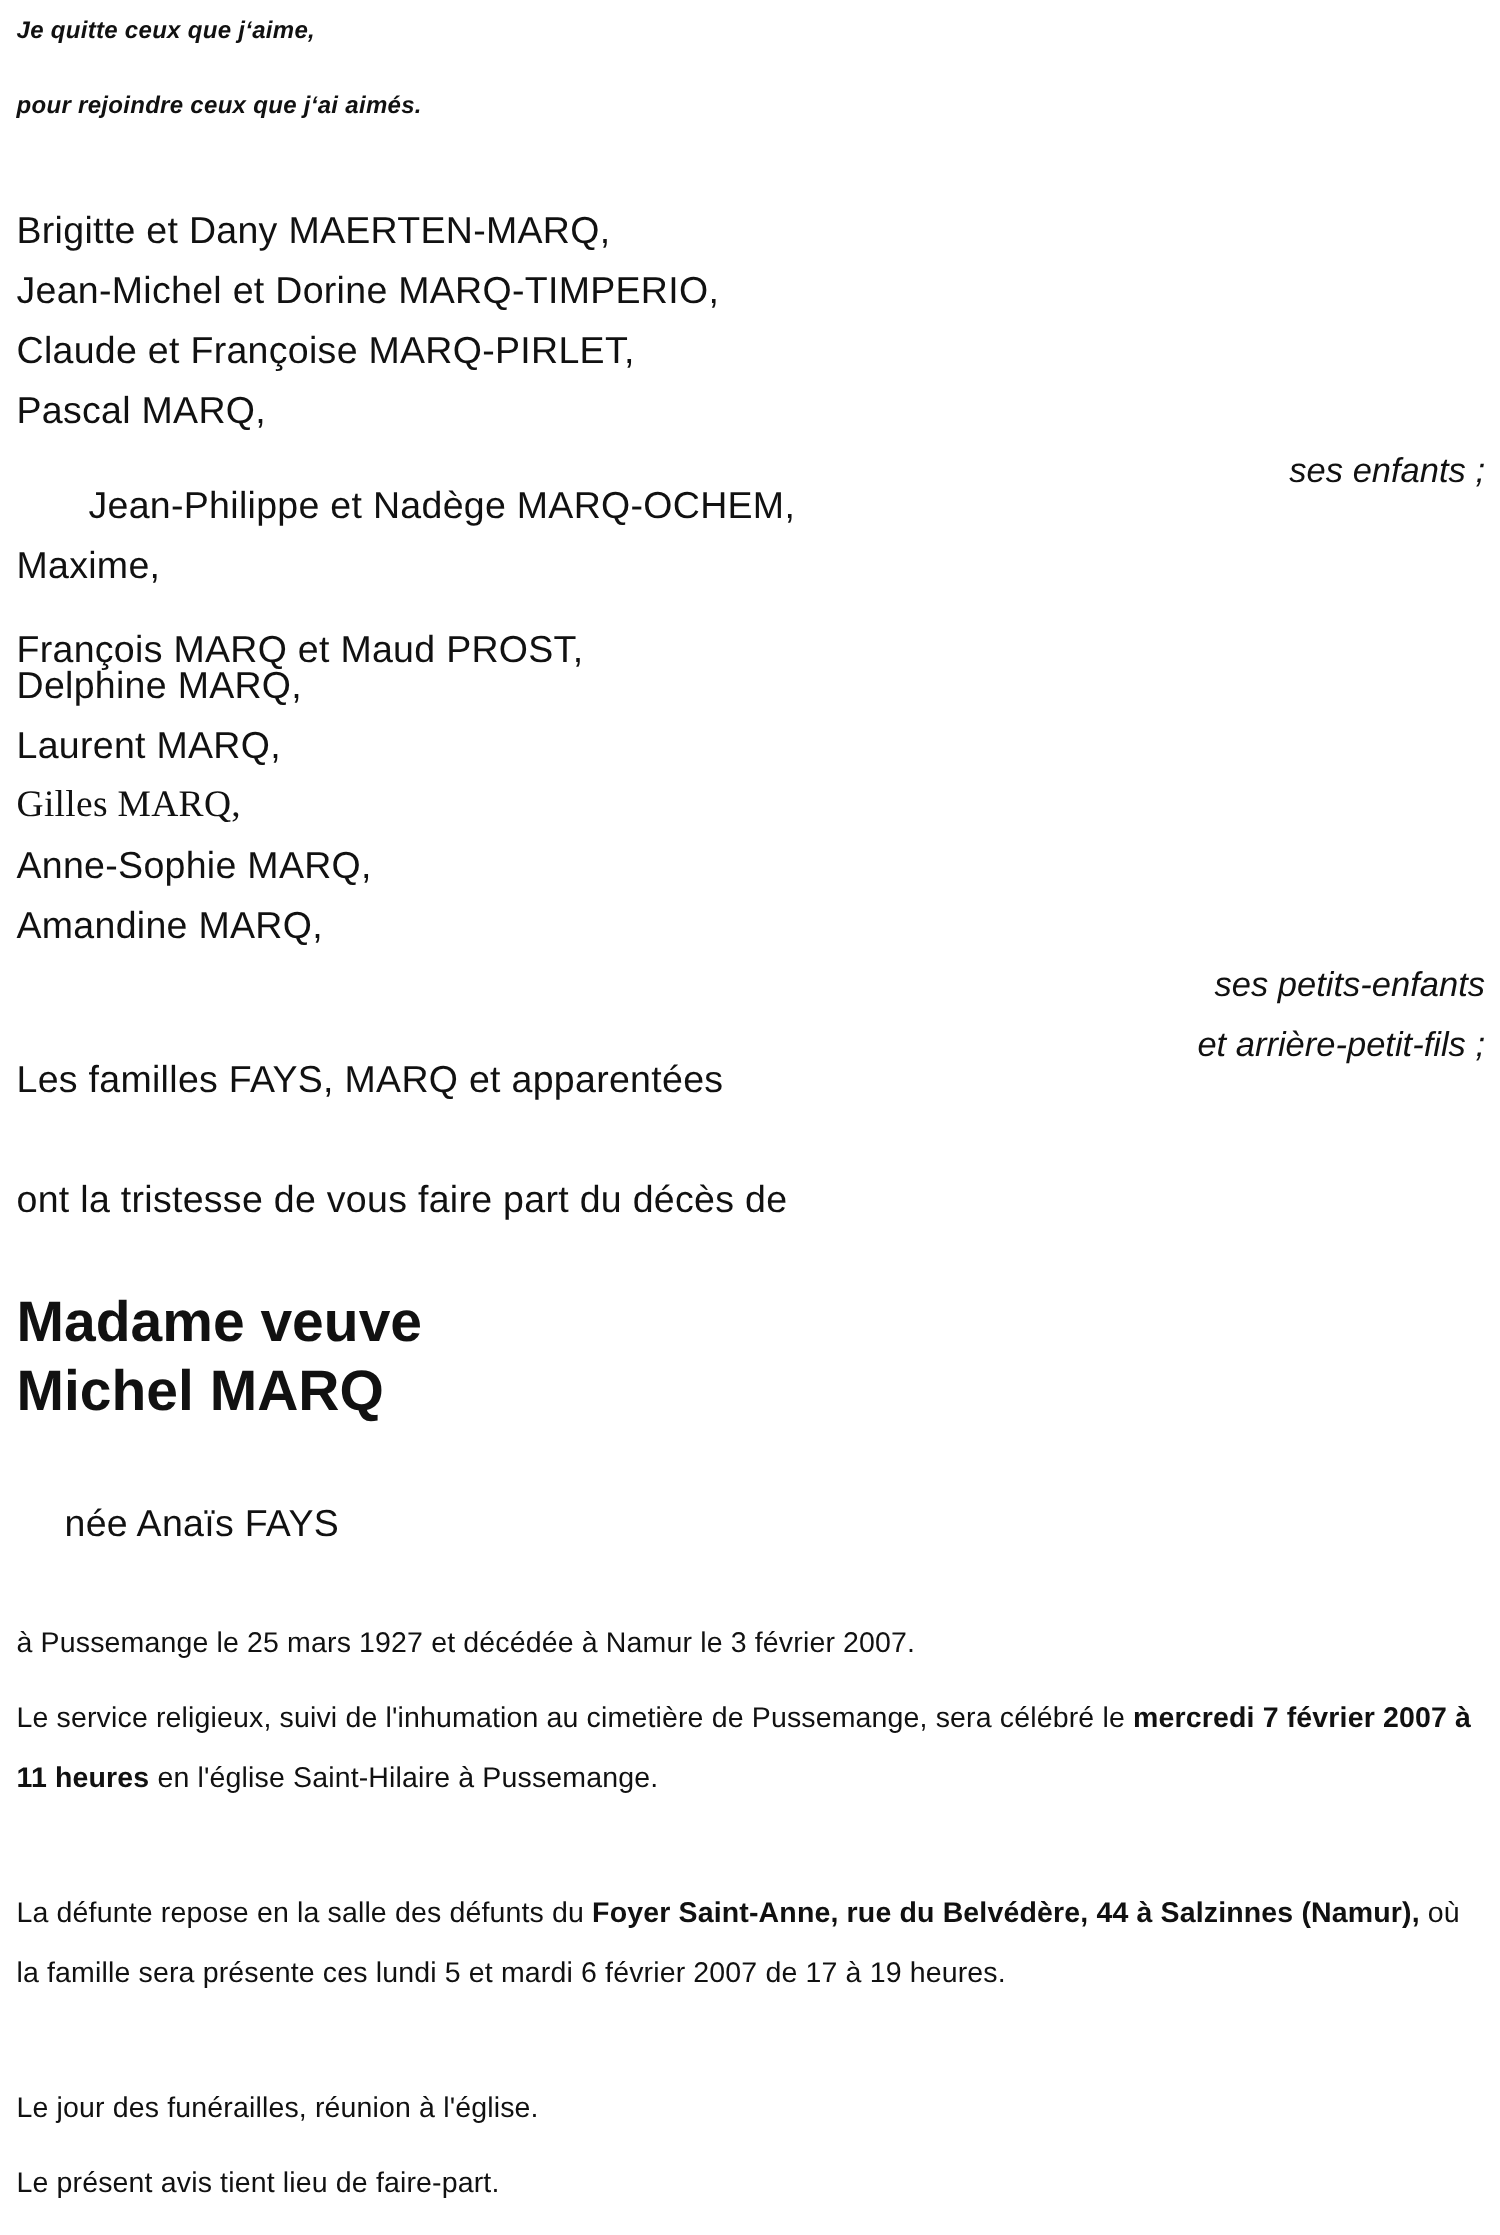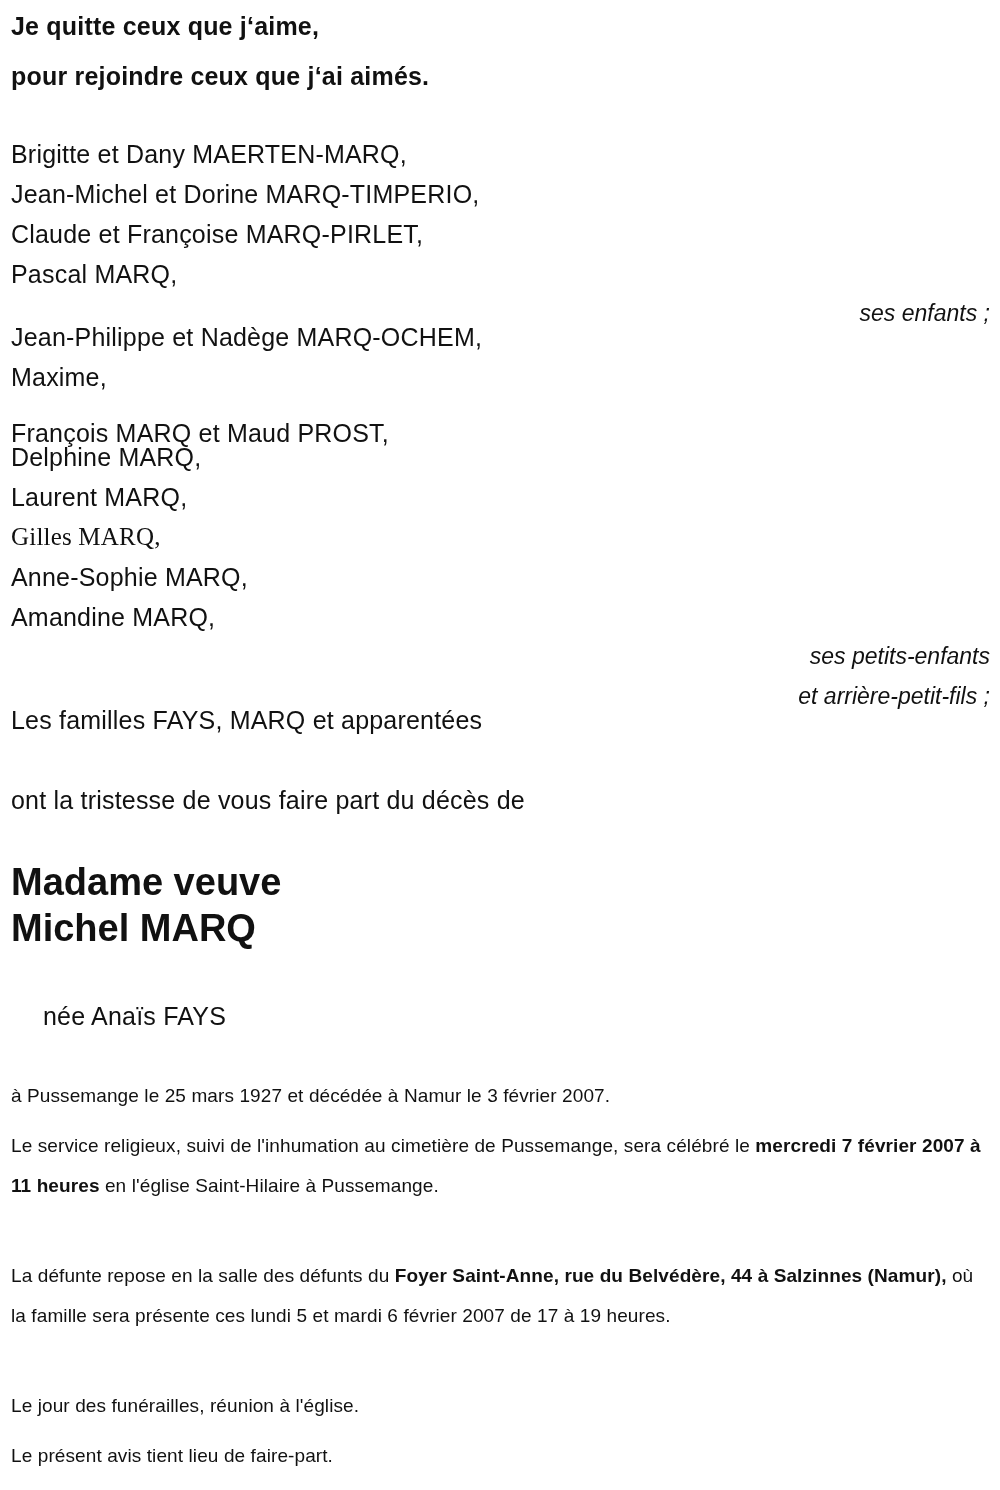--- a/index.html
+++ b/index.html
@@ -2,21 +2,21 @@
 <html><head>
   <meta charset="utf-8">
   <style>
     html, body { margin: 0; padding: 0; background: #ffffff; }
     body {
       width: 1000px; height: 1490px; position: relative; overflow: hidden;
       font-family: "Liberation Sans", "DejaVu Sans", sans-serif;
       color: #111111;
     }
     .abs { position: absolute; left: 11px; white-space: nowrap; }
-    .bold-quote { font-weight: bold; font-size: 25px; letter-spacing: 0.2px; }
+    .bold-quote { font-weight: bold; font-size: 16px; letter-spacing: 0.2px; font-style: italic; }
     .line { font-size: 25px; letter-spacing: 0.2px; }
     .right { position: absolute; right: 10px; font-style: italic; font-size: 23px; white-space: nowrap; text-align: right; margin-top: 16px; }
     .title { font-weight: bold; font-size: 38px; line-height: 46px; }
     .para { position: absolute; left: 11px; width: 980px; font-size: 19px; line-height: 40px; letter-spacing: 0.1px; }
     b { font-weight: bold; }
   </style>
 </head>
 <body>
 
 <div>
@@ -26,21 +26,21 @@
 
   <div>
     <div class="abs line" style="top:140px;">Brigitte et Dany MAERTEN-MARQ,</div>
     <div class="abs line" style="top:180px;">Jean-Michel et Dorine MARQ-TIMPERIO,</div>
     <div class="abs line" style="top:220px;">Claude et Françoise MARQ-PIRLET,</div>
     <div class="abs line" style="top:260px;">Pascal MARQ,</div>
     <div class="right" style="top:284px;">ses enfants ;</div>
   </div>
 
   <div>
-    <div class="abs line" style="top:323px;">Jean-Philippe et Nadège MARQ-OCHEM,</div>
+    <div class="abs line" style="top:323px;margin-left:48px;">Jean-Philippe et Nadège MARQ-OCHEM,</div>
     <div class="abs line" style="top:363px;">Maxime,</div>
     <div class="abs line" style="top:403px;margin-top:16px;">François MARQ et Maud PROST,</div>
     <div class="abs line" style="top:443px;">Delphine MARQ,</div>
     <div class="abs line" style="top:483px;">Laurent MARQ,</div>
     <div class="abs line" style="top:523px;font-family:Liberation Serif, serif;">Gilles MARQ,</div>
     <div class="abs line" style="top:563px;">Anne-Sophie MARQ,</div>
     <div class="abs line" style="top:603px;">Amandine MARQ,</div>
     <div class="right" style="top:627px;">ses petits-enfants</div>
     <div class="right" style="top:667px;">et arrière-petit-fils ;</div>
   </div>

